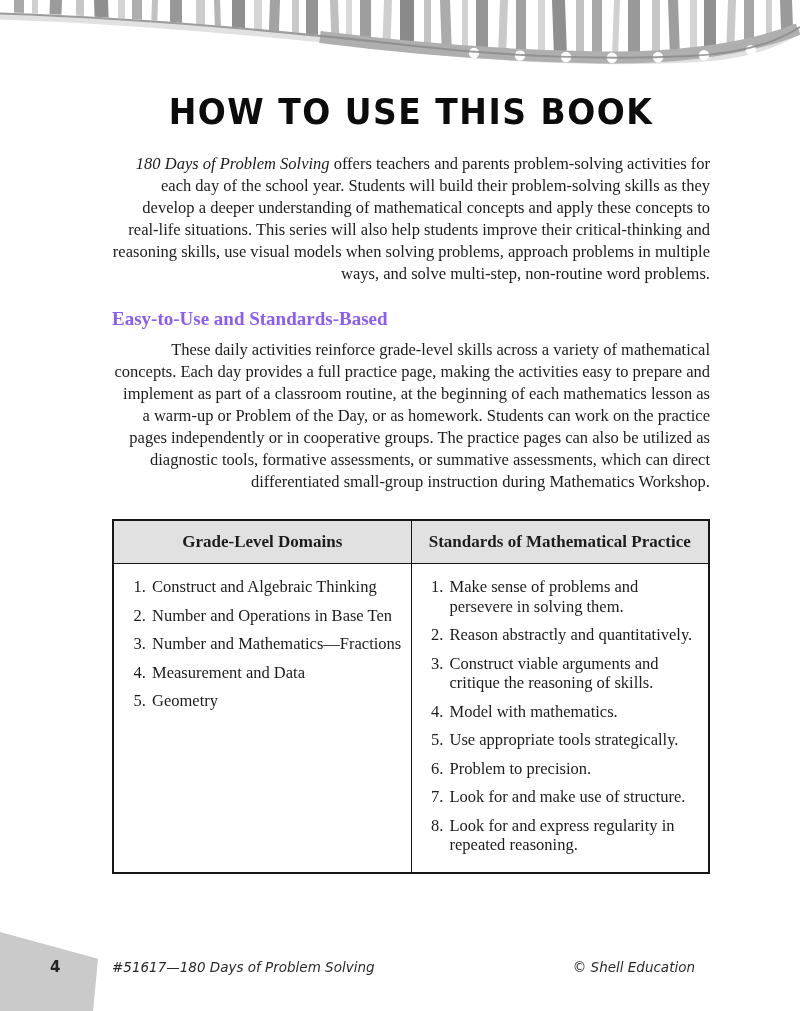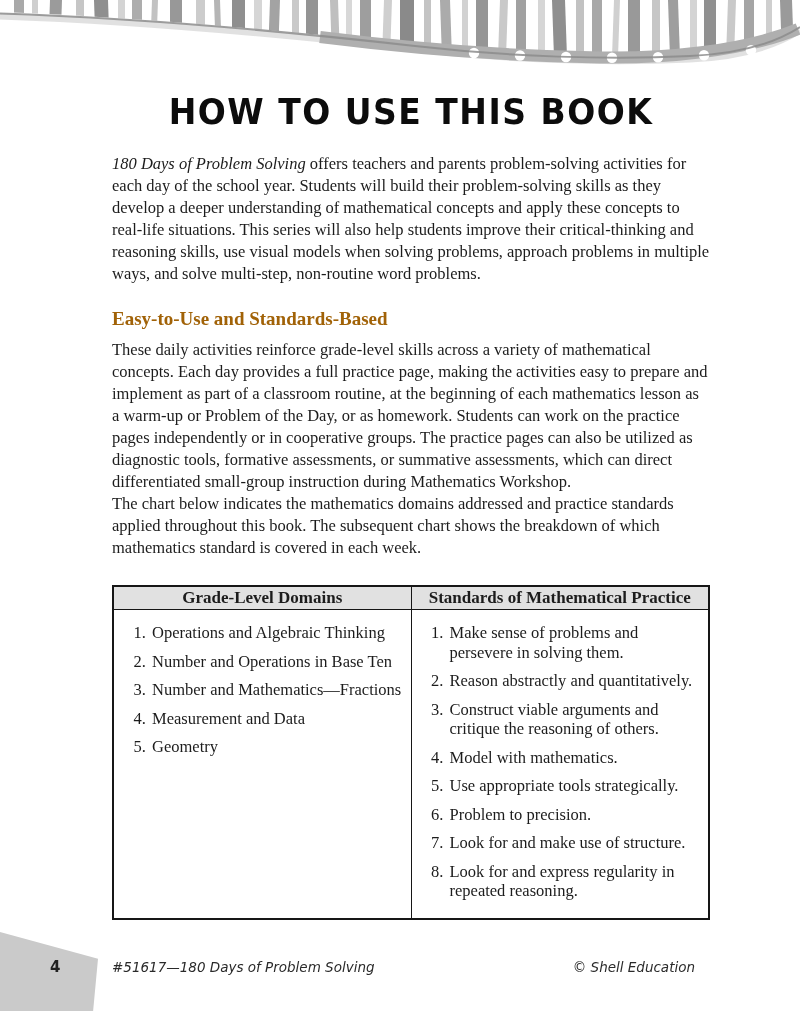--- a/index.html
+++ b/index.html
@@ -8,34 +8,34 @@
     background:#ffffff; color:#1c1c1c;
     font-family:"Liberation Serif", serif;
   }
   .banner { position:absolute; top:0; left:0; width:800px; height:74px; }
   .content { position:absolute; top:92px; left:112px; width:598px; }
   .title {
     font-family:"DejaVu Sans", sans-serif; font-weight:800;
     font-size:33px; letter-spacing:1.5px; text-align:center;
     margin:0 0 22px 0; color:#0c0c0c; transform:scaleY(1.06);
   }
-  p.body-text { font-size:16.5px; line-height:22px; margin:0; text-align:left; }
+  p.body-text { font-size:16.5px; line-height:22px; margin:0; text-align:right; }
   p.body-text em { font-style:italic; }
-  h2.section-heading { font-size:19px; font-weight:bold; margin:23px 0 9px 0; color:#a16207; }
+  h2.section-heading { font-size:19px; font-weight:bold; margin:23px 0 9px 0; color:#8b5cf6; }
   p.note-text { font-size:16.5px; line-height:22px; margin:25px 0 0 0; }
   p.note-text strong { font-weight:bold; }
   table.domains-table {
     width:100%; border-collapse:collapse; margin-top:26px;
     border:2.5px solid var(--border-color, #161616);
   }
   table.domains-table th {
     background:var(--header-bg, #e1e1e1);
     border:1.5px solid var(--border-color, #161616);
     font-size:17px; font-weight:bold; text-align:center;
-    padding:1px 4px; width:50%;
+    padding:11px 4px; width:50%;
   }
   table.domains-table td {
     vertical-align:top; padding:13px 8px 8px 8px; width:50%;
   }
   table.domains-table td + td { border-left:1.5px solid var(--border-color, #161616); }
   ol.cell-list { margin:0; padding-left:28px; font-size:16.5px; line-height:19.5px; }
   ol.cell-list li { margin-bottom:9px; padding-left:2px; }
   .corner {
     position:absolute; left:0; top:932px; width:98px; height:79px;
     background:var(--corner-gray, #cacaca);
@@ -121,46 +121,45 @@
 </svg>
 
 <div class="content">
   <h1 class="title">HOW TO USE THIS BOOK</h1>
 
   <p class="body-text"><em>180 Days of Problem Solving</em><span> offers teachers and parents problem-solving activities for each day of the school year. Students will build their problem-solving skills as they develop a deeper understanding of mathematical concepts and apply these concepts to real-life situations. This series will also help students improve their critical-thinking and reasoning skills, use visual models when solving problems, approach problems in multiple ways, and solve multi-step, non-routine word problems.</span></p>
 
   <h2 class="section-heading">Easy-to-Use and Standards-Based</h2>
   <p class="body-text">These daily activities reinforce grade-level skills across a variety of mathematical concepts. Each day provides a full practice page, making the activities easy to prepare and implement as part of a classroom routine, at the beginning of each mathematics lesson as a warm-up or Problem of the Day, or as homework. Students can work on the practice pages independently or in cooperative groups. The practice pages can also be utilized as diagnostic tools, formative assessments, or summative assessments, which can direct differentiated small-group instruction during Mathematics Workshop.</p>
 
-  <p class="body-text">The chart below indicates the mathematics domains addressed and practice standards applied throughout this book. The subsequent chart shows the breakdown of which mathematics standard is covered in each week.</p>
 
 
   <table class="domains-table">
     <thead>
       <tr>
         <th>Grade-Level Domains</th>
         <th>Standards of Mathematical Practice</th>
       </tr>
     </thead>
     <tbody>
       <tr>
         <td>
           <ol class="cell-list">
-              <li>Operations and Algebraic Thinking</li>
+              <li>Construct and Algebraic Thinking</li>
               <li>Number and Operations in Base Ten</li>
               <li>Number and Mathematics—Fractions</li>
               <li>Measurement and Data</li>
               <li>Geometry</li>
             </ol>
         </td>
         <td>
           <ol class="cell-list">
               <li>Make sense of problems and persevere in solving them.</li>
               <li>Reason abstractly and quantitatively.</li>
-              <li>Construct viable arguments and critique the reasoning of others.</li>
+              <li>Construct viable arguments and critique the reasoning of skills.</li>
               <li>Model with mathematics.</li>
               <li>Use appropriate tools strategically.</li>
               <li>Problem to precision.</li>
               <li>Look for and make use of structure.</li>
               <li>Look for and express regularity in repeated reasoning.</li>
             </ol>
         </td>
       </tr>
     </tbody>
   </table>

